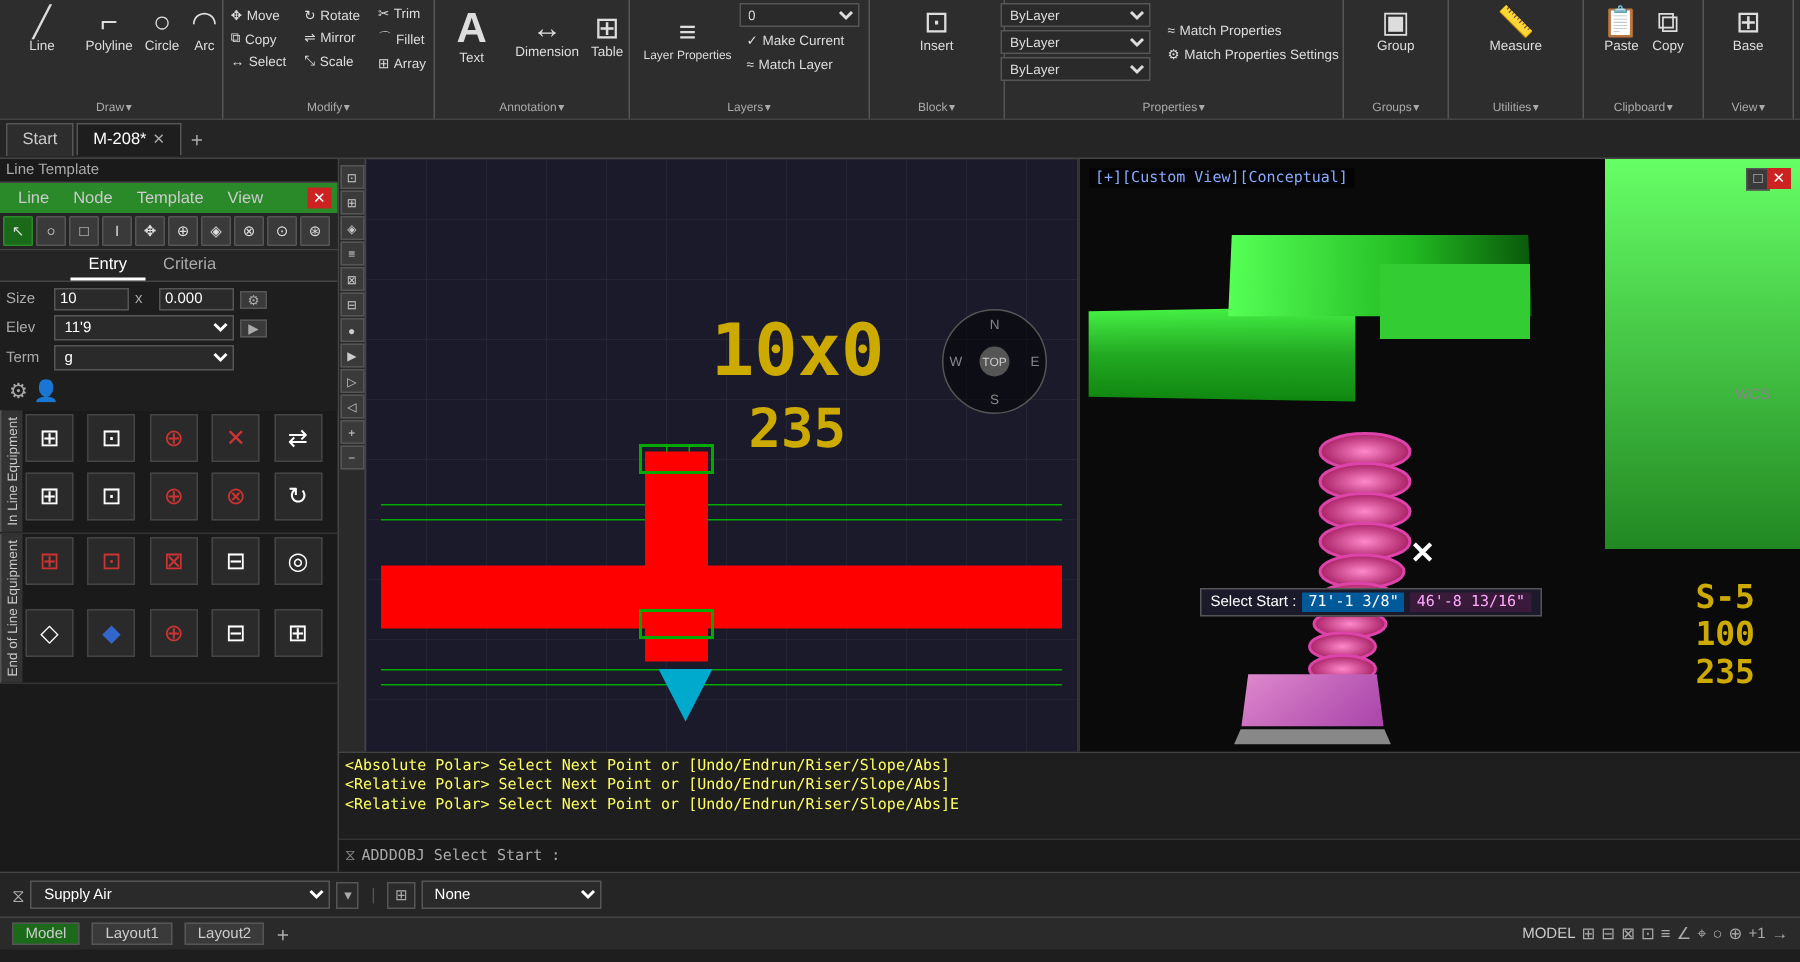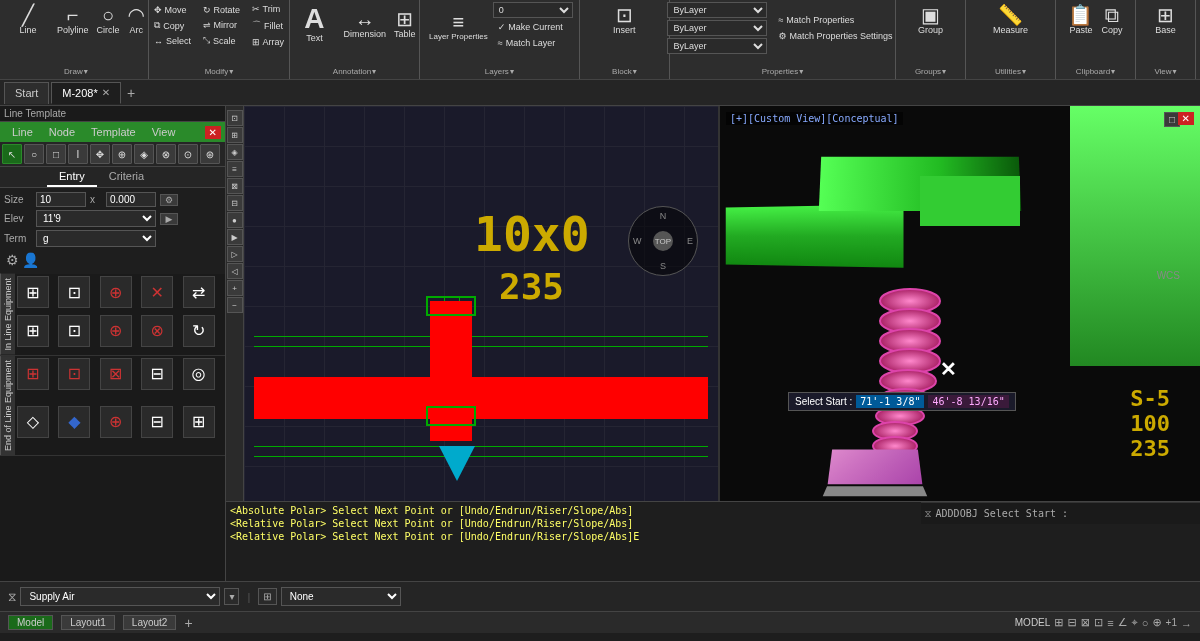--- a/index.html
+++ b/index.html
@@ -63,21 +63,21 @@
     .side-btn { width: 16px; height: 16px; background: #3a3a3a; border: 1px solid #555; cursor: pointer; display: flex; align-items: center; justify-content: center; font-size: 8px; color: #ccc; }
 
     .viewport-area { display: flex; flex: 1; }
 
     
     .viewport-left { flex: 1; background: #1a1a2a; position: relative; overflow: hidden; border-right: 2px solid #333; }
     
     .viewport-right { width: 480px; background: #0a0a0a; position: relative; overflow: hidden; }
 
     
-    .command-area { background: #1e1e1e; border-top: 1px solid #444; height: 80px; display: flex; flex-direction: row; }
+    .command-area { background: #1e1e1e; border-top: 1px solid #444; height: 80px; display: flex; flex-direction: column; }
     .command-log { flex: 1; overflow: hidden; padding: 2px 4px; }
     .cmd-line { color: #ffff66; font-size: 10px; font-family: monospace; padding: 1px 0; }
     .cmd-input-row { display: flex; align-items: center; background: #1a1a1a; border-top: 1px solid #333; padding: 2px 4px; height: 22px; }
     .cmd-prompt { color: #aaa; font-size: 10px; font-family: monospace; }
     .cmd-input-field { flex: 1; background: transparent; border: none; color: #fff; font-size: 10px; font-family: monospace; outline: none; }
 
     
     .bottom-bar { background: #252525; border-top: 1px solid #444; height: 30px; display: flex; align-items: center; padding: 0 8px; gap: 4px; }
     .bottom-select { background: #2a2a2a; border: 1px solid #555; color: #fff; font-size: 10px; padding: 2px 4px; flex: 1; max-width: 200px; }
     .bottom-select-sm { max-width: 120px; }
@@ -580,23 +580,23 @@
             <ellipse cx="25" cy="150" rx="22" ry="9" fill="url(#ductGrad)" stroke="#dd44aa" stroke-width="2"></ellipse>
             <ellipse cx="25" cy="165" rx="22" ry="9" fill="url(#ductGrad)" stroke="#dd44aa" stroke-width="2"></ellipse>
           </svg>
         </div>
 
         <div style="position:absolute;background:linear-gradient(135deg,#dd88cc,#aa44aa);width:90px;height:40px;bottom:15px;left:110px;transform:perspective(200px) rotateX(30deg);"></div>
         <div style="position:absolute;background:#888;width:100px;height:20px;bottom:0;left:105px;transform:perspective(200px) rotateX(60deg);"></div>
 
         <div style="position:absolute;bottom:120px;left:220px;color:#fff;font-size:20px;font-weight:bold;">✕</div>
 
-        <div class="vp3d-wcs" style="bottom:220px;right:20px;">WCS</div>
-
-        <div class="vp3d-tooltip" style="bottom:90px;left:68px;">
+        <div class="vp3d-wcs" style="bottom:232px;right:20px;">WCS</div>
+
+        <div class="vp3d-tooltip" style="bottom:90px;left:80px;">
           <span>Select Start :</span>
           <span class="tooltip-val">71'-1 3/8"</span>
           <span class="tooltip-val2">46'-8 13/16"</span>
         </div>
 
         <div style="position:absolute;bottom:40px;right:30px;color:#ccaa00;font-size:22px;font-family:monospace;font-weight:bold;">S-5<br>100<br>235</div>
 
         <button style="position:absolute;top:6px;right:20px;background:#3a3a3a;border:1px solid #555;color:#ccc;font-size:10px;cursor:pointer;padding:1px 4px;">□</button>
         <button style="position:absolute;top:6px;right:6px;background:#cc2222;border:none;color:#fff;font-size:10px;cursor:pointer;padding:1px 4px;">✕</button>
       </div>

